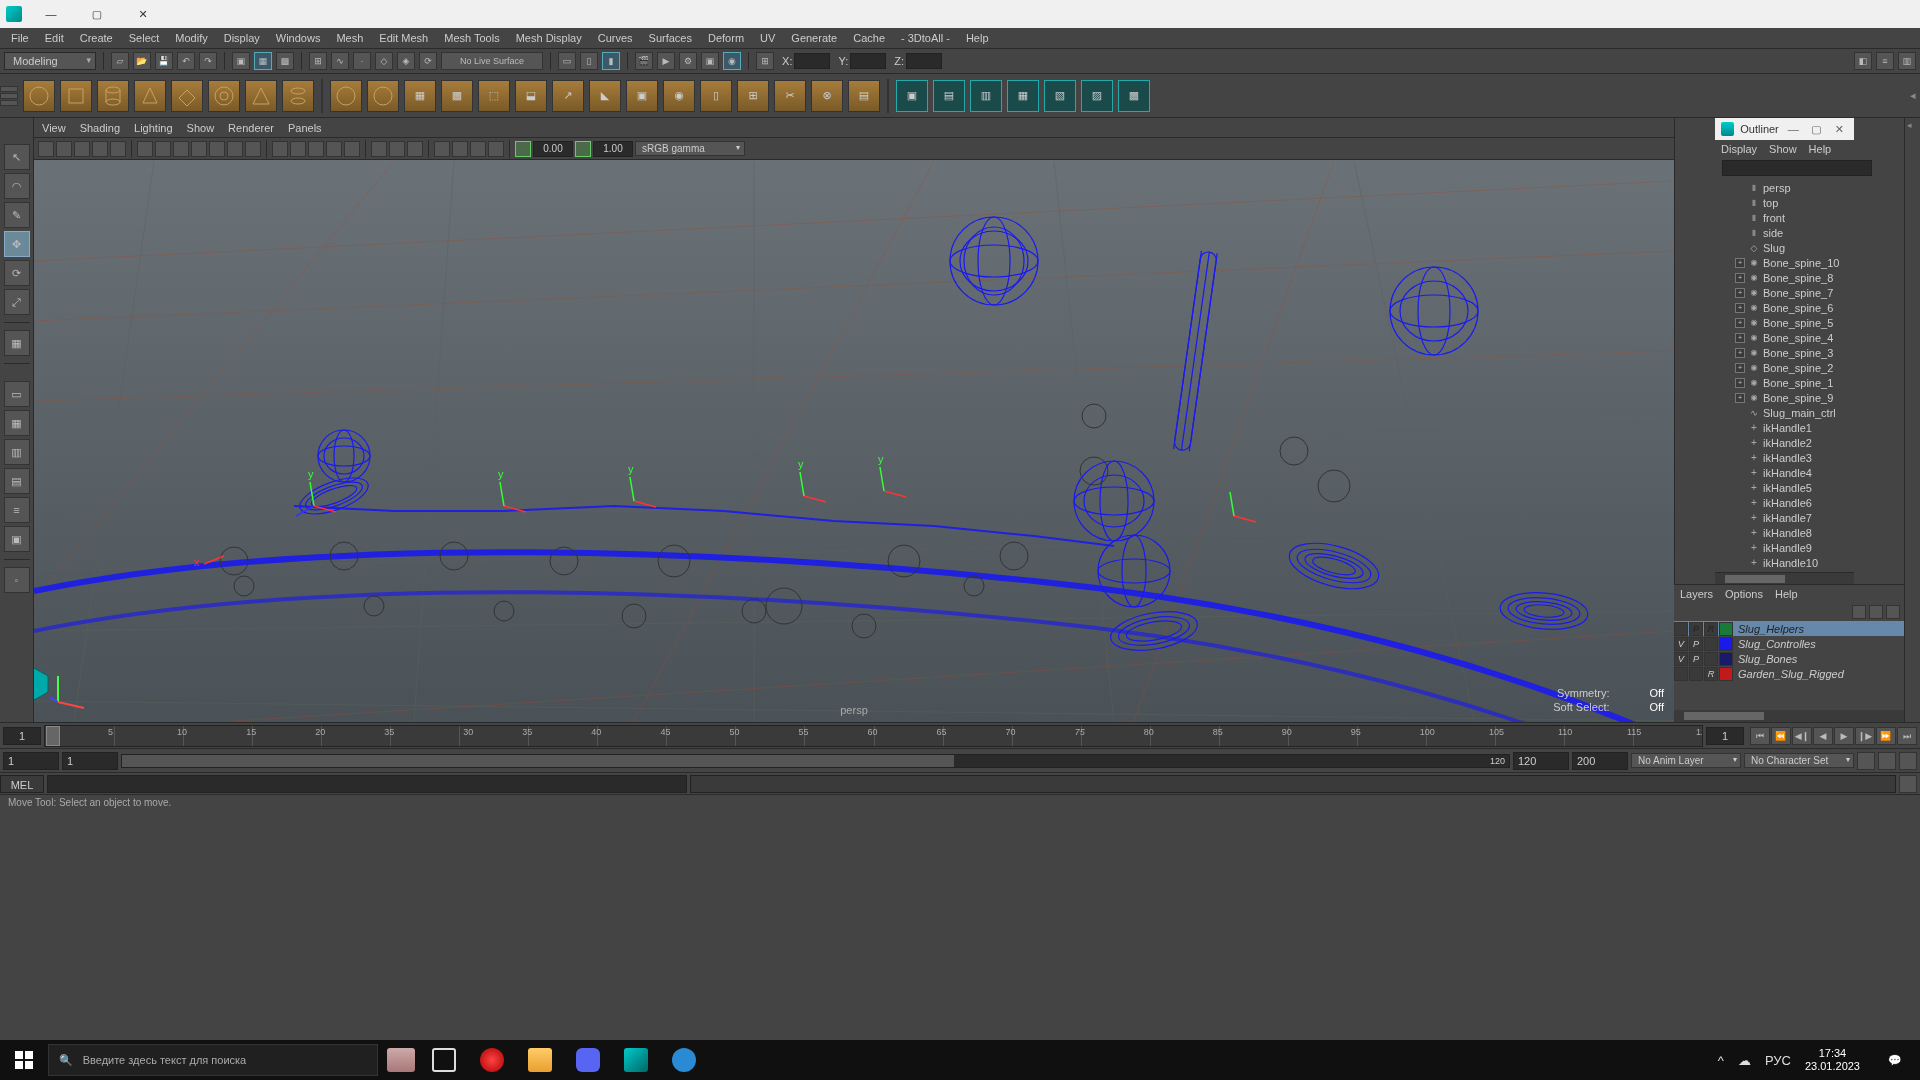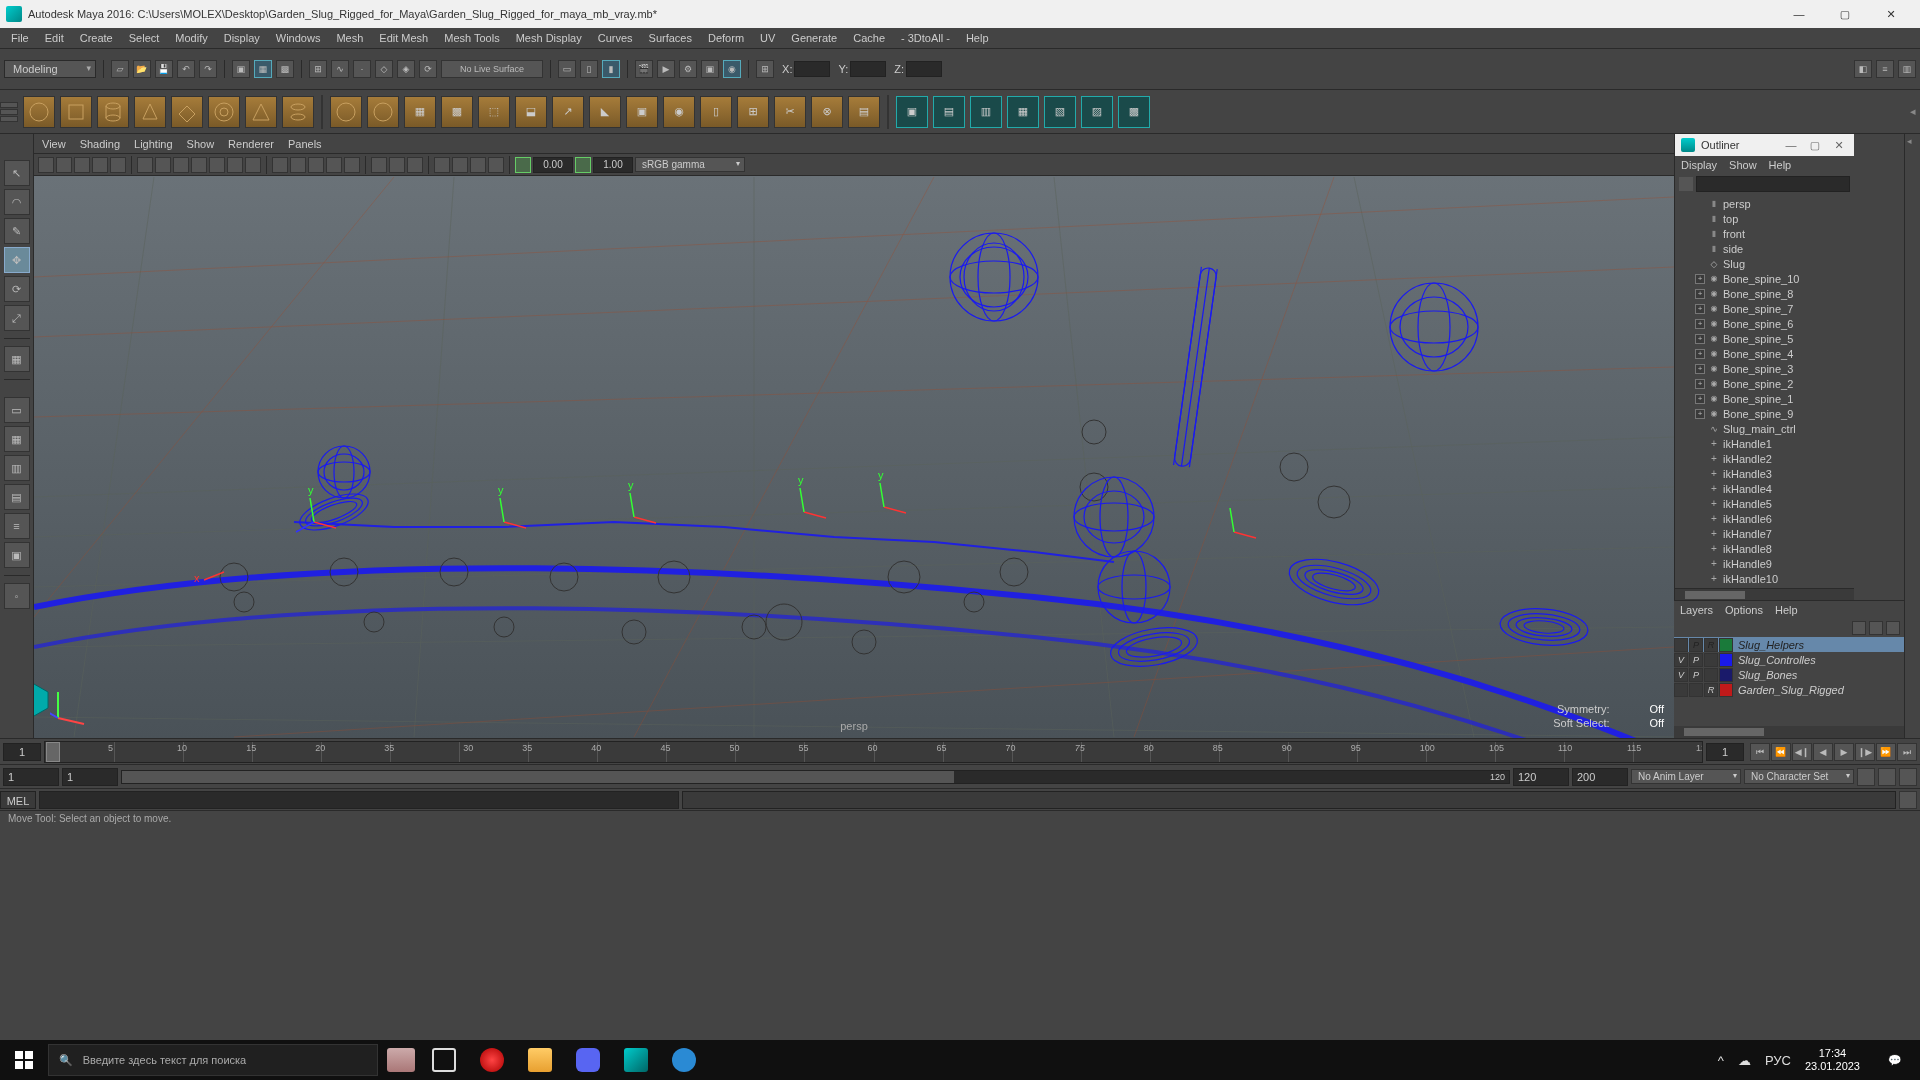--- a/index.html
+++ b/index.html
@@ -9,21 +9,21 @@
 .titlebar { height:28px; background:#f0f0f0; color:#333; display:flex; align-items:center; padding:0 6px; }
 .titlebar .maya-icon{width:16px;height:16px;background:linear-gradient(135deg,#0cc,#088);margin-right:6px;border-radius:2px;}
 .titlebar .title{flex:1;}
 .titlebar .wbtn{width:46px;height:28px;display:flex;align-items:center;justify-content:center;color:#333;}
 
 
 .main-menu{height:20px;background:#444;display:flex;align-items:center;padding:0 4px;gap:2px;}
 .main-menu span{padding:2px 7px;color:#ccc;}
 
 
-.status-line{height:42px;background:#444;display:flex;align-items:center;border-top:1px solid #2a2a2a;border-bottom:1px solid #2a2a2a;padding:0 4px;gap:4px;}
+.status-line{height:26px;background:#444;display:flex;align-items:center;border-top:1px solid #2a2a2a;border-bottom:1px solid #2a2a2a;padding:0 4px;gap:4px;}
 .mode-sel{background:#555;border:1px solid #2a2a2a;padding:2px 18px 2px 8px;color:#ccc;position:relative;min-width:92px;}
 .mode-sel::after{content:"▾";position:absolute;right:4px;top:2px;font-size:9px;color:#aaa;}
 .tb-sep{width:1px;height:18px;background:#2a2a2a;margin:0 3px;}
 .tb-ico{width:18px;height:18px;background:#555;border:1px solid #333;display:flex;align-items:center;justify-content:center;color:#bbb;font-size:9px;}
 .tb-ico.on{background:#3a5a6a;border-color:#5ab;}
 .tb-ico.lg{width:22px;height:18px;}
 .coord{display:flex;align-items:center;gap:2px;margin-left:4px;}
 .coord span{color:#ccc;}
 .coord input{width:36px;height:16px;background:#2a2a2a;border:1px solid #222;color:#ccc;padding:0 2px;font-size:10px;}
 
@@ -123,21 +123,21 @@
 .range-num{width:56px;height:18px;background:#2a2a2a;border:1px solid #222;text-align:left;line-height:16px;padding-left:4px;color:#ccc;}
 .range-bar{flex:1;height:14px;background:#2a2a2a;border:1px solid #222;position:relative;}
 .range-bar .rng{position:absolute;left:0;width:60%;top:0;bottom:0;background:#555;}
 .range-bar .rlabel{position:absolute;right:4px;top:0;font-size:9px;color:#ccc;line-height:12px;}
 .range-sel{background:#555;border:1px solid #333;padding:1px 16px 1px 6px;position:relative;min-width:110px;font-size:10px;}
 .range-sel::after{content:"▾";position:absolute;right:3px;top:1px;font-size:8px;}
 .range-ico{width:18px;height:18px;background:#555;border:1px solid #333;}
 
 
 .cmd-area{height:22px;background:#444;display:flex;align-items:center;border-top:1px solid #2a2a2a;}
-.cmd-label{width:36px;text-align:center;background:#3a3a3a;height:18px;line-height:18px;border:1px solid #222;}
+.cmd-label{width:44px;text-align:center;background:#3a3a3a;height:18px;line-height:18px;border:1px solid #222;}
 .cmd-input{width:640px;height:18px;background:#2a2a2a;border:1px solid #222;margin-left:3px;}
 .cmd-out{flex:1;height:18px;background:#3a3a3a;border:1px solid #222;margin:0 3px;}
 .cmd-ico{width:18px;height:18px;background:#555;border:1px solid #333;margin-right:3px;}
 
 
 .help-line{height:18px;background:#444;color:#aaa;padding:2px 8px;font-size:10px;border-top:1px solid #2a2a2a;}
 
 
 .taskbar{position:absolute;left:0;right:0;bottom:0;height:40px;background:#101010;display:flex;align-items:center;color:#fff;}
 .taskbar .start{width:48px;height:40px;display:flex;align-items:center;justify-content:center;}
@@ -156,21 +156,20 @@
 ::-webkit-scrollbar-thumb{background:#666;}
 
 
 .viewport svg.rig{position:absolute;inset:0;width:100%;height:100%;}
 </style>
 </head>
 <body>
 
 <div class="titlebar">
   <div class="maya-icon"></div>
-  <div class="title">Autodesk Maya 2016: C:\Users\MOLEX\Desktop\Garden_Slug_Rigged_for_Maya\Garden_Slug_Rigged_for_maya_mb_vray.mb*</div>
   <div class="wbtn">—</div>
   <div class="wbtn">▢</div>
   <div class="wbtn close">✕</div>
 </div>
 
 <div class="main-menu">
   <span>File</span>
   <span>Edit</span>
   <span>Create</span>
   <span>Select</span>
@@ -565,21 +564,21 @@
         <line x1="8" y1="32" x2="-6" y2="24" stroke="#44f" stroke-width="2"></line>
       </svg>
       <div class="vp-info">
         <div><span>Symmetry:</span><span class="v">Off</span></div>
         <div><span>Soft Select:</span><span class="v">Off</span></div>
       </div>
     </div>
   </div>
 
   <div class="right-side">
-    <div class="outliner" style="flex:1;">
+    <div class="outliner" style="flex:1;padding-left:40px;">
       <div class="outliner-title">
         <div class="oico"></div>
         <div class="t">Outliner</div>
         <div class="wb">—</div>
         <div class="wb">▢</div>
         <div class="wb">✕</div>
       </div>
       <div class="outliner-menu">
         <span>Display</span>
         <span>Show</span>

